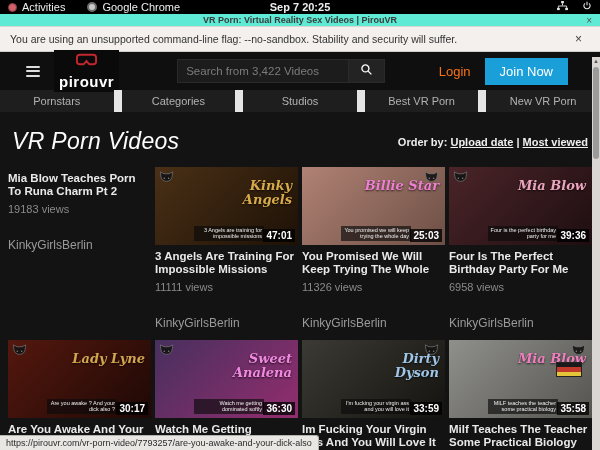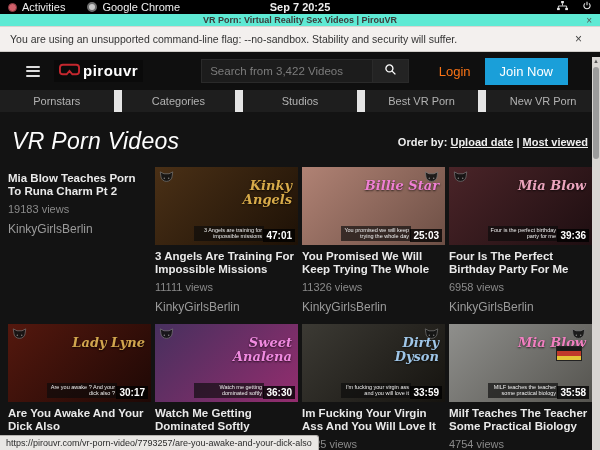--- a/index.html
+++ b/index.html
@@ -21,21 +21,21 @@
 
   
   .warnbar { height:25px; background:#f3f0ee; border-bottom:1px solid #cfccc8; display:flex; align-items:center; padding:0 10px; }
   .warnbar .w { font-size:10.5px; color:#333; }
   .warn-x { margin-left:auto; font-size:12px; color:#444; cursor:pointer; padding-right:8px; }
 
   
   .navbar { height:38px; background:#0f0f0f; display:flex; align-items:center; padding:0 14px 0 26px; }
   .burger { width:14px; display:flex; flex-direction:column; gap:2.5px; cursor:pointer; margin-right:14px; }
   .burger i { height:2px; background:#ddd; border-radius:1px; }
-  .logo { display:flex; gap:3px; cursor:pointer; background:#0a0a0a; padding:2px 5px; }
+  .logo { display:flex; align-items:center; gap:3px; cursor:pointer; background:#0a0a0a; padding:2px 5px;flex-direction:column; }
   .logo .word { color:#fff; font-weight:bold; font-size:15px; letter-spacing:0.5px; }
   .searchwrap { display:flex; align-items:center; margin-left:58px; }
   .searchinput { width:172px; height:24px; background:#1c1c1c; border:1px solid #2a2a2a; color:#8a8a8a; font-size:11.5px; padding:0 8px; outline:none; }
   .searchinput::placeholder { color:#7c7c7c; }
   .searchbtn { width:36px; height:24px; background:#232323; border:1px solid #2a2a2a; border-left:none; display:flex; align-items:center; justify-content:center; cursor:pointer; }
   .login { margin-left:auto; color:#f97316; font-size:13px; cursor:pointer; padding:0 14px; }
   .joinbtn { color:#fff; font-size:13px; padding:6px 15px; border:none; cursor:pointer; margin-right:18px; }
 
   
   .menubar { height:22px; background:#1e1e1e; display:flex; }
@@ -55,21 +55,21 @@
   .cat { position:absolute; top:3px; left:4px; opacity:0.9; }
   .card:nth-child(3) .cat, .card:nth-child(7) .cat, .card:nth-child(8) .cat { left:auto; right:6px; }
   .script { position:absolute; top:12px; right:6px; max-width:80px; text-align:right; font-family:"DejaVu Serif", serif; font-style:italic; font-weight:bold; font-size:13px; line-height:1.05; text-shadow:0 1px 2px rgba(0,0,0,.7); }
   .caption { position:absolute; bottom:4px; right:34px; font-size:5.5px; color:#eee; background:rgba(10,10,10,.65); padding:1px 2px; max-width:70px; text-align:right; line-height:1.2; }
   .duration { position:absolute; bottom:3px; right:3px; background:rgba(0,0,0,.78); color:#fff; font-size:10px; font-weight:bold; padding:1px 3px; }
   .flag { position:absolute; top:22px; right:10px; width:26px; height:15px; display:flex; flex-direction:column; border:1px solid #222; }
   .flag i { flex:1; display:block; }
   .flag i:nth-child(1){ background:#1a1a1a; } .flag i:nth-child(2){ background:#c0392b; } .flag i:nth-child(3){ background:#e4c438; }
   .vtitle { margin-top:5px; color:#e9e9e9; font-size:11.5px; font-weight:bold; line-height:13px; max-height:26px; overflow:hidden; }
   .views { margin-top:5px; color:#8a8a8a; font-size:11px; }
-  .studio { margin-top:7px; color:#9a9a9a; font-size:12px; }
+  .studio { margin-top:23px; color:#9a9a9a; font-size:12px; }
 
   
   .statusbar { position:absolute; left:0; bottom:0; height:15px; background:#e9e7e4; border:1px solid #b7b4b0; border-left:none; border-bottom:none; border-top-right-radius:3px; display:flex; align-items:center; padding:0 6px; font-size:9px; color:#2b2b2b; white-space:nowrap; }
 
   
   .scrollbar { position:absolute; right:0; top:57px; bottom:0; width:8px; background:#d9d6d3; }
   .scroll-thumb { position:absolute; top:10px; left:1px; width:6px; height:92px; background:#9b9b9b; border-radius:3px; }
   .scroll-arrow { position:absolute; top:1px; left:1px; font-size:6px; color:#555; }
 </style>
 </head>

